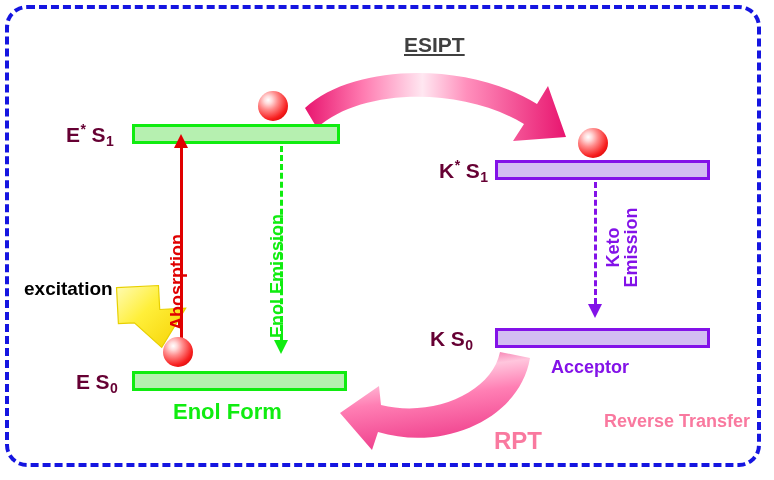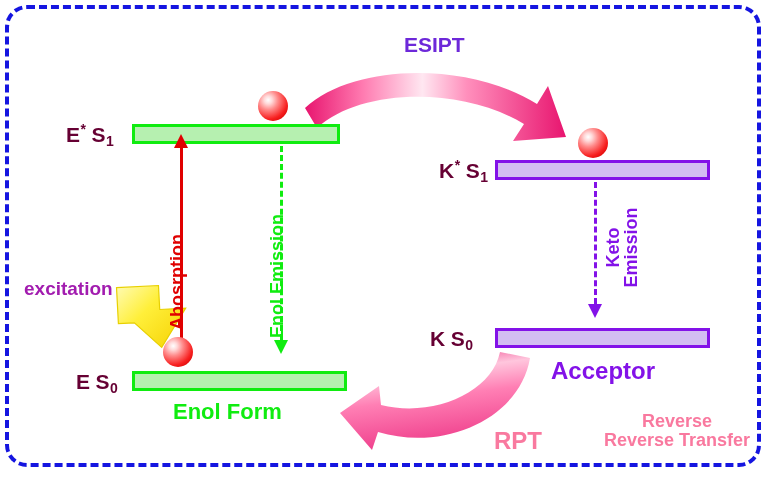--- a/index.html
+++ b/index.html
@@ -110,25 +110,25 @@
   .vcaption.two-line { white-space: normal; text-align: center; }
 
   
   .caption {
     position: absolute;
     font-weight: bold;
     white-space: nowrap;
     line-height: 1.05;
   }
   .caption.enolform  { color: #10ec10;  font-size: 22px; }
-  .caption.acceptor  { color: #8312e8;  font-size: 24px; }
-  .caption.esipt     { color: #6d28d9;  font-size: 21px; }
+  .caption.acceptor  { color: #8312e8;  font-size: 18px; }
+  .caption.esipt     { color: #404040;  font-size: 21px; text-decoration: underline; }
   .caption.rpt       { color: #f9799f;  font-size: 24px; }
   .caption.rpt-full  { color: #f9799f;  font-size: 18px; text-align: center; white-space: normal; }
-  .caption.excitation{ color: #a21caf;  font-size: 19px; }
+  .caption.excitation{ color: #000000;  font-size: 19px; }
 
   
   .sphere {
     position: absolute;
     width: 30px;
     height: 30px;
     border-radius: 50%;
     background: radial-gradient(circle at 34% 30%,
                 #ffffff 0%, #ffd9d9 14%, #ff8a8a 34%,
                 #f72020 66%, #d40000 88%, #b60000 100%);
@@ -247,17 +247,16 @@
 
   <div class="caption excitation" style="left:24px; top:279px;">excitation</div>
 
   <div class="caption enolform" style="left:173px; top:400px;">Enol Form</div>
 
   <div class="caption acceptor" style="left:551px; top:358px;">Acceptor</div>
 
   <div class="caption rpt" style="left:494px; top:428px;">RPT</div>
 
   <div class="caption rpt-full" style="left:594px; top:412px; width:166px;">
-    <div>Reverse</div>
     <div>Reverse Transfer</div>
   </div>
 
 </div>
 
 </body></html>

